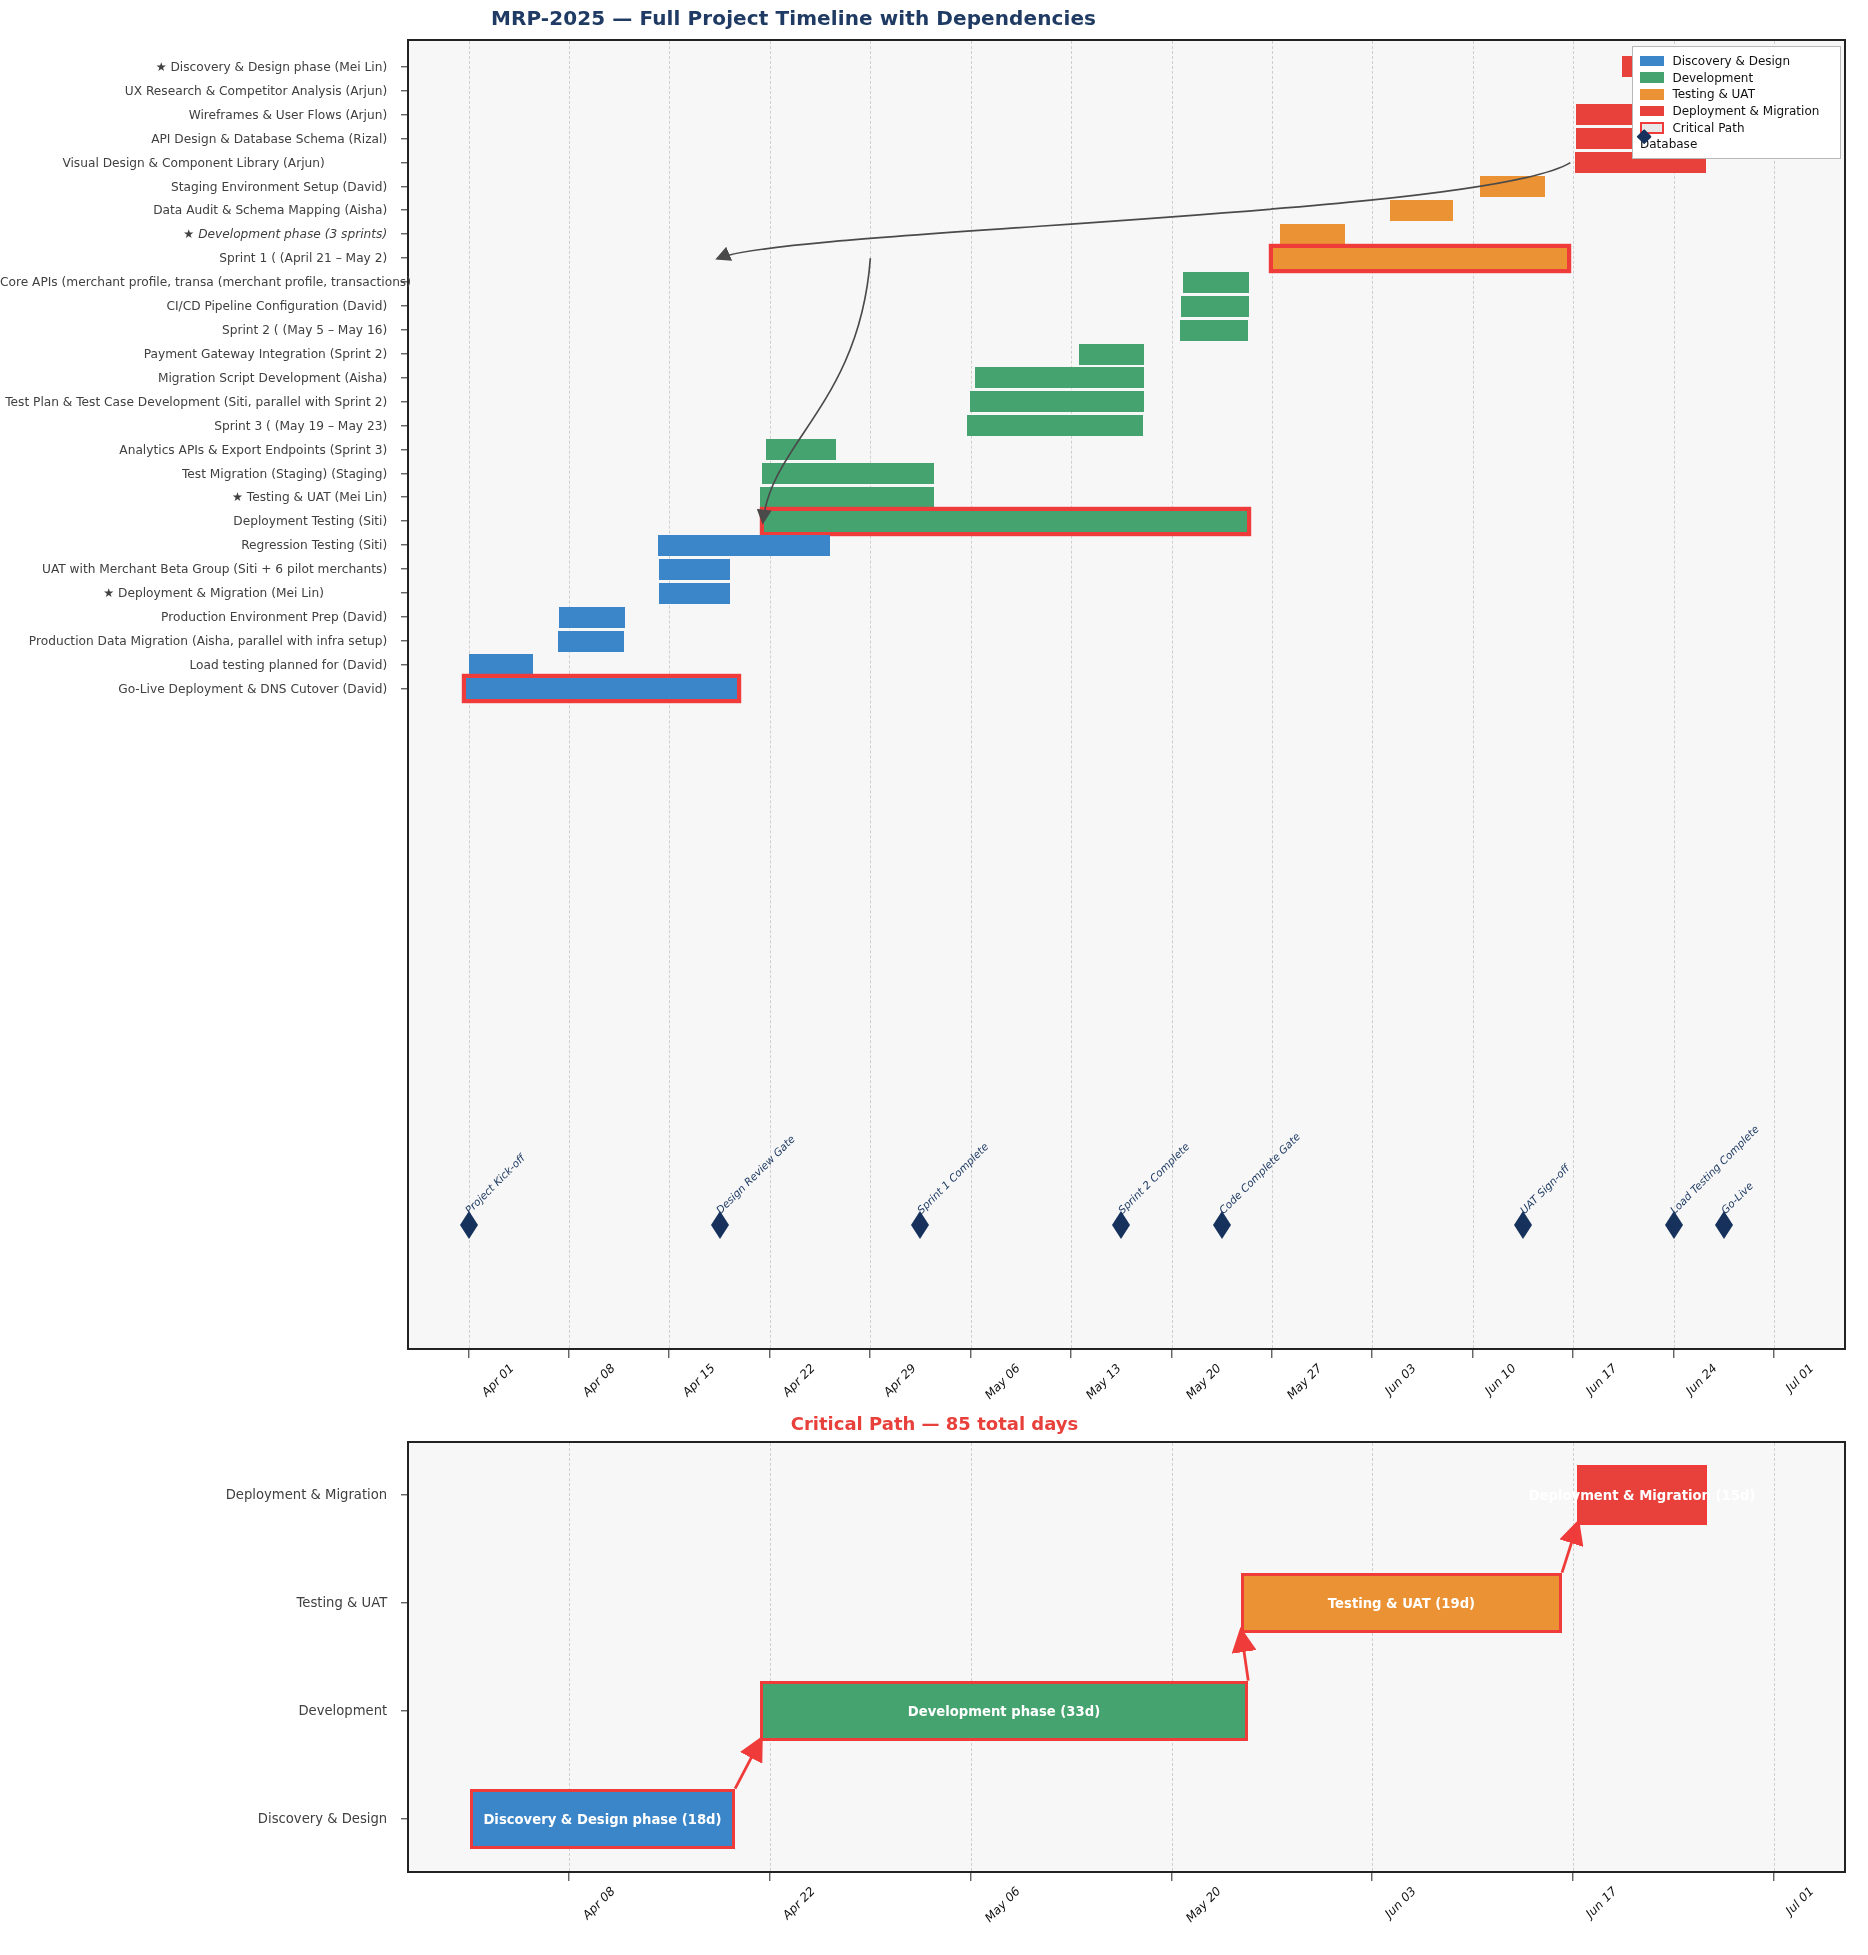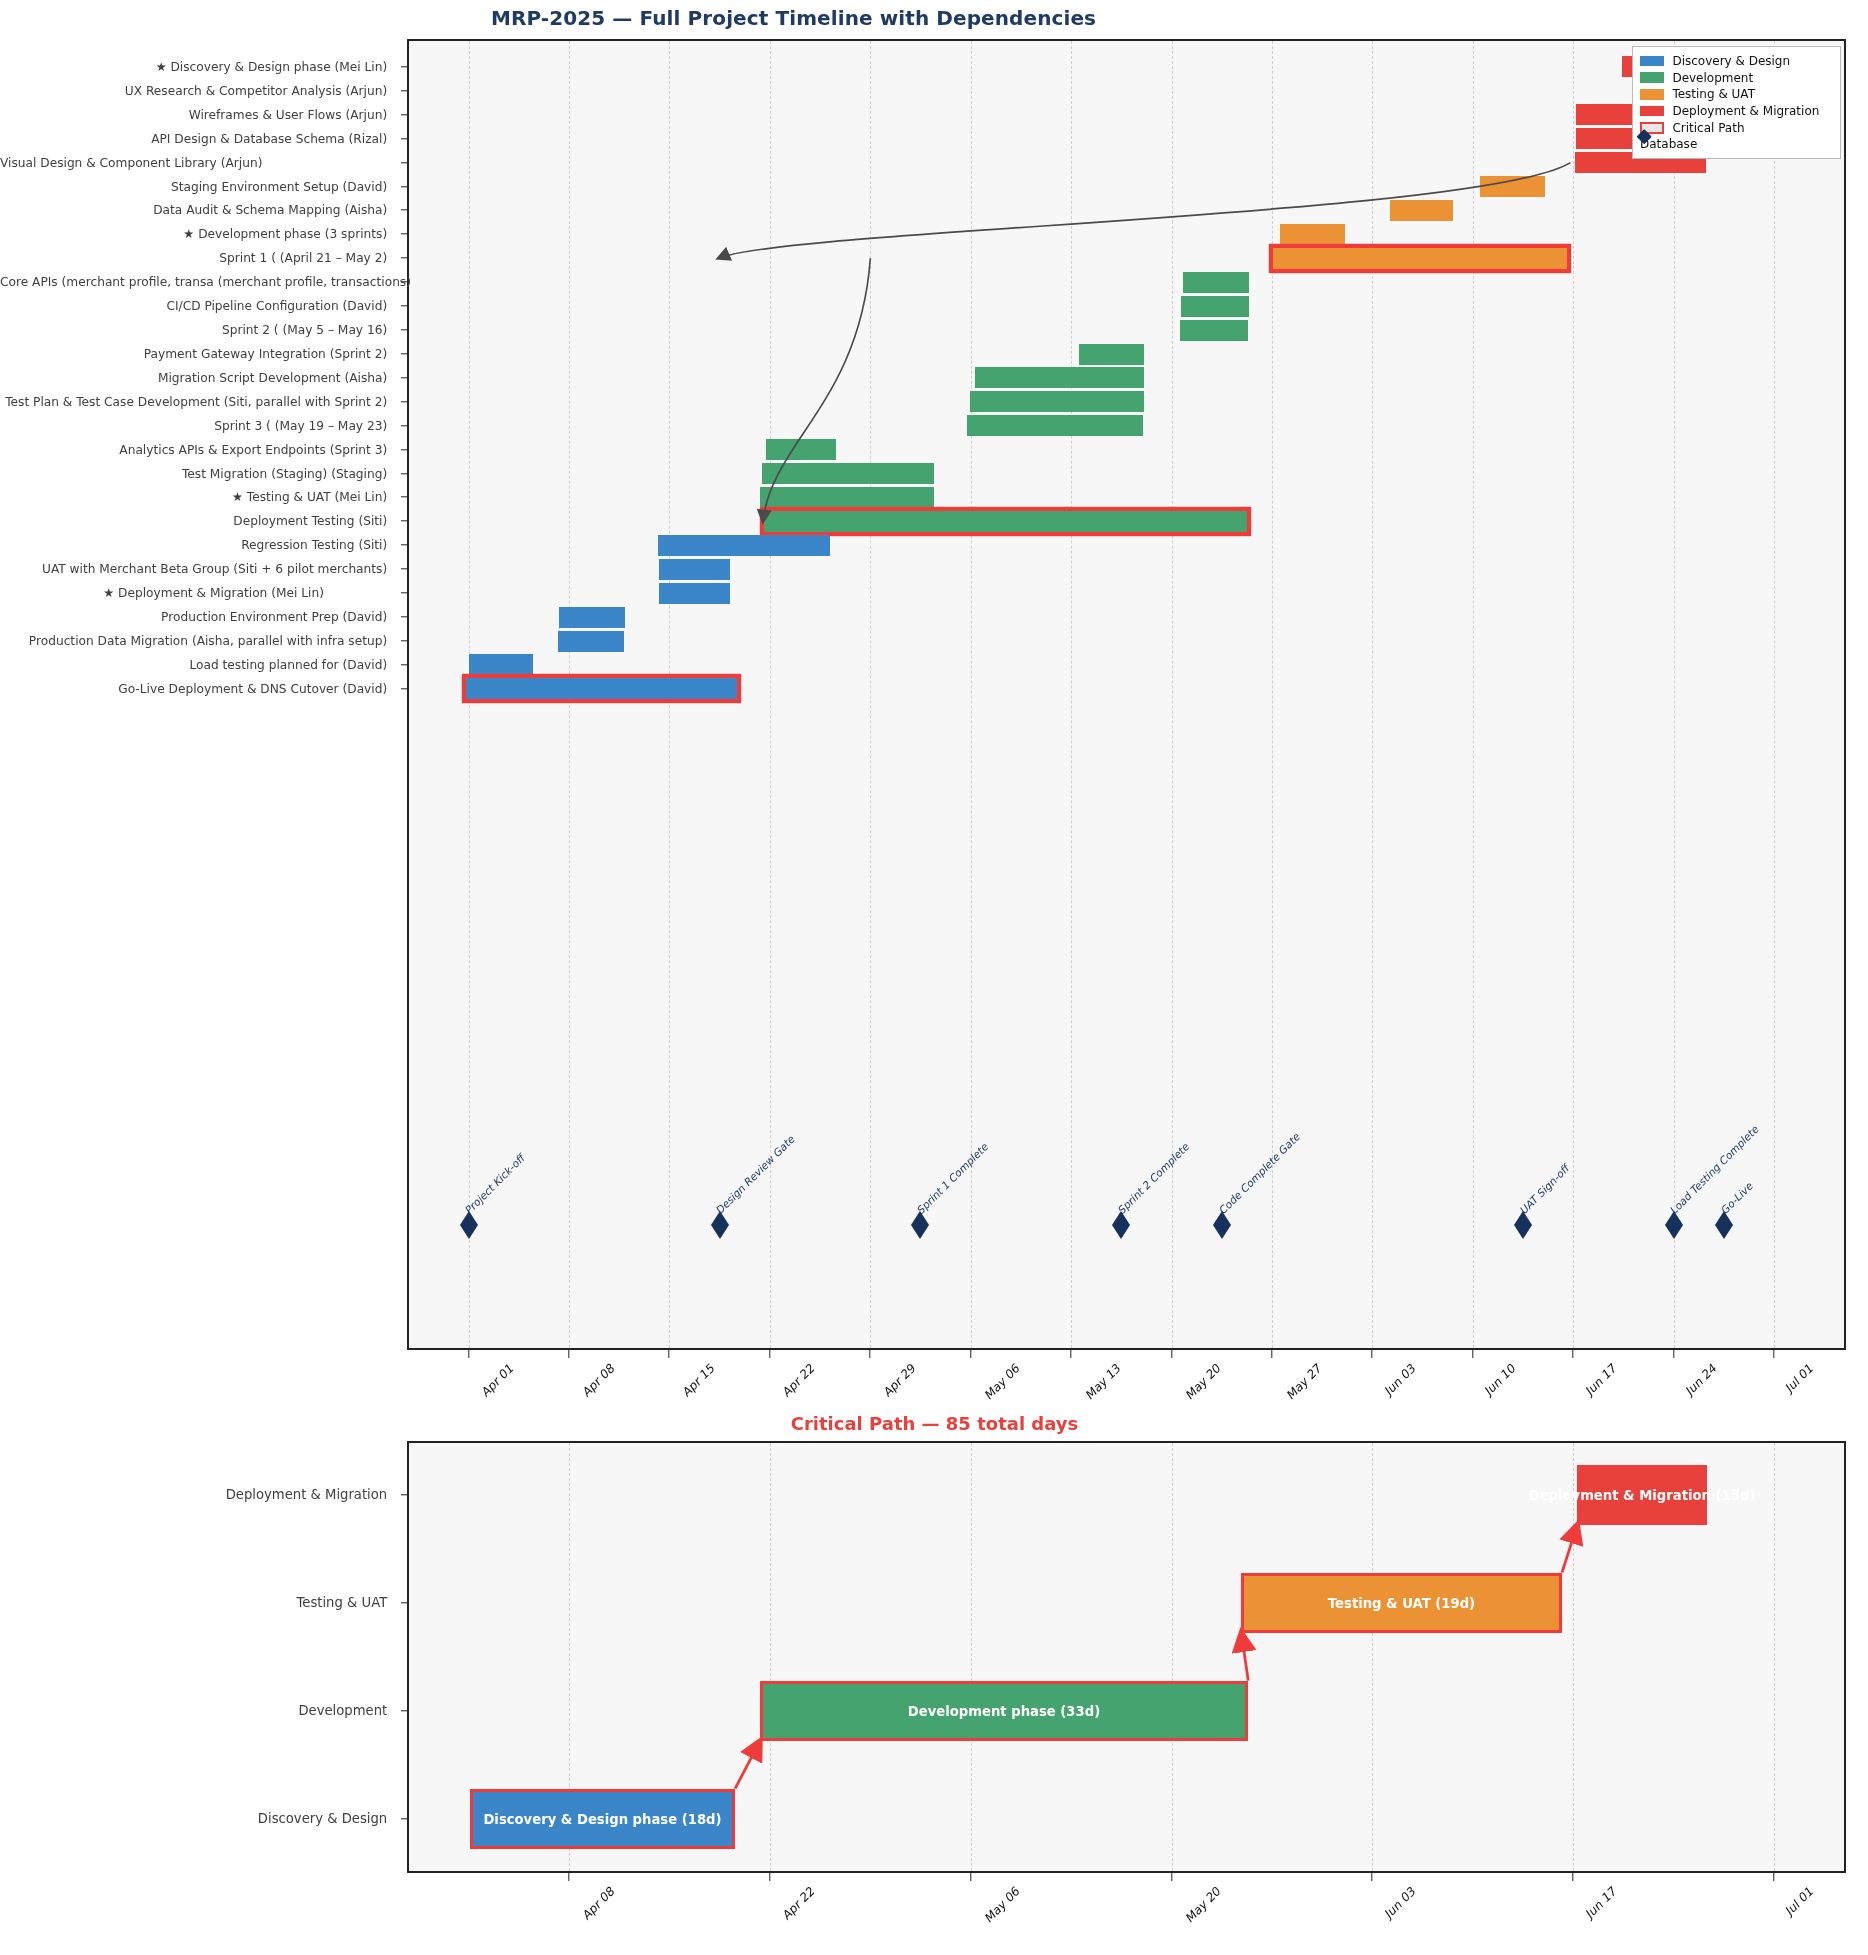--- a/index.html
+++ b/index.html
@@ -83,27 +83,27 @@
 
   <div id="ylabels1">
       <div class="ylab" style="top: 67px; width: 397px; left: 0px; right: auto; text-align: right; padding-right: 9.8px; box-sizing: border-box;">★ Discovery &amp; Design phase (Mei Lin)</div>
       <div class="ytick" style="left: 401px; top: 67px;"></div>
       <div class="ylab" style="top: 91px; width: 397px; left: 0px; right: auto; text-align: right; padding-right: 9.8px; box-sizing: border-box;">UX Research &amp; Competitor Analysis (Arjun)</div>
       <div class="ytick" style="left: 401px; top: 91px;"></div>
       <div class="ylab" style="top: 115px; width: 397px; left: 0px; right: auto; text-align: right; padding-right: 9.8px; box-sizing: border-box;">Wireframes &amp; User Flows (Arjun)</div>
       <div class="ytick" style="left: 401px; top: 115px;"></div>
       <div class="ylab" style="top: 139px; width: 397px; left: 0px; right: auto; text-align: right; padding-right: 9.8px; box-sizing: border-box;">API Design &amp; Database Schema (Rizal)</div>
       <div class="ytick" style="left: 401px; top: 139px;"></div>
-      <div class="ylab" style="top: 163px; width: 397px; left: 0px; right: auto; text-align: left; padding-right: 9.8px; box-sizing: border-box;">Visual Design &amp; Component Library (Arjun)</div>
+      <div class="ylab" style="top: 163px; width: 397px; left: 0px; right: auto; text-align: center; padding-right: 9.8px; box-sizing: border-box;">Visual Design &amp; Component Library (Arjun)</div>
       <div class="ytick" style="left: 401px; top: 163px;"></div>
       <div class="ylab" style="top: 187px; width: 397px; left: 0px; right: auto; text-align: right; padding-right: 9.8px; box-sizing: border-box;">Staging Environment Setup (David)</div>
       <div class="ytick" style="left: 401px; top: 187px;"></div>
       <div class="ylab" style="top: 210px; width: 397px; left: 0px; right: auto; text-align: right; padding-right: 9.8px; box-sizing: border-box;">Data Audit &amp; Schema Mapping (Aisha)</div>
       <div class="ytick" style="left: 401px; top: 210px;"></div>
-      <div class="ylab" style="top: 234px; width: 397px; left: 0px; right: auto; text-align: right; padding-right: 9.8px; box-sizing: border-box;">★ Development phase (3 sprints)</div>
+      <div class="ylab" style="top: 234px; width: 397px; left: 0px; right: auto; text-align: right; padding-right: 9.8px; box-sizing: border-box; font-style: italic;">★ Development phase (3 sprints)</div>
       <div class="ytick" style="left: 401px; top: 234px;"></div>
       <div class="ylab" style="top: 258px; width: 397px; left: 0px; right: auto; text-align: right; padding-right: 9.8px; box-sizing: border-box;">Sprint 1 ( (April 21 – May 2)</div>
       <div class="ytick" style="left: 401px; top: 258px;"></div>
       <div class="ylab" style="top: 282px; width: 397px; left: 0px; right: auto; text-align: right; padding-right: 9.8px; box-sizing: border-box;">Core APIs (merchant profile, transa (merchant profile, transactions)</div>
       <div class="ytick" style="left: 401px; top: 282px;"></div>
       <div class="ylab" style="top: 306px; width: 397px; left: 0px; right: auto; text-align: right; padding-right: 9.8px; box-sizing: border-box;">CI/CD Pipeline Configuration (David)</div>
       <div class="ytick" style="left: 401px; top: 306px;"></div>
       <div class="ylab" style="top: 330px; width: 397px; left: 0px; right: auto; text-align: right; padding-right: 9.8px; box-sizing: border-box;">Sprint 2 ( (May 5 – May 16)</div>
       <div class="ytick" style="left: 401px; top: 330px;"></div>
       <div class="ylab" style="top: 354px; width: 397px; left: 0px; right: auto; text-align: right; padding-right: 9.8px; box-sizing: border-box;">Payment Gateway Integration (Sprint 2)</div>

